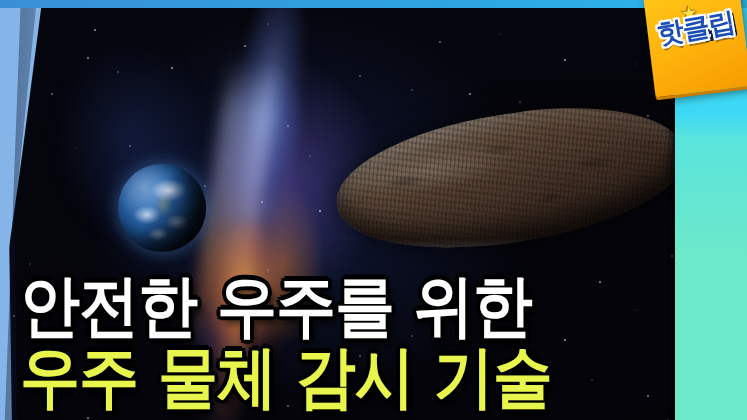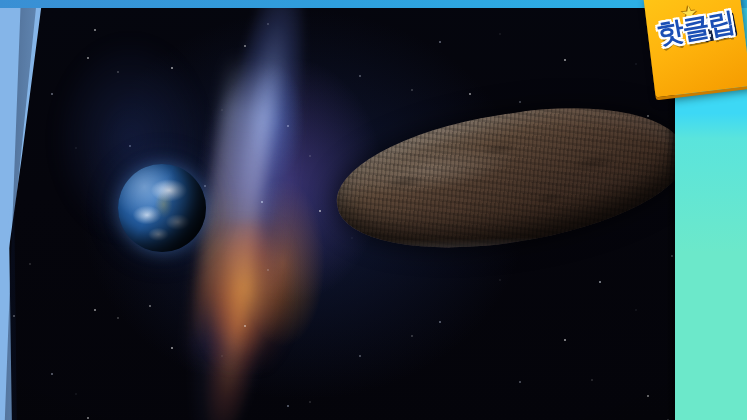--- a/index.html
+++ b/index.html
@@ -429,20 +429,24 @@
     <div class="vignette"></div>
   </div>
 
   <div class="wedge-left"></div>
   <div class="wedge-edge"></div>
 
   <div class="frame-right-shadow"></div>
   <div class="frame-right"></div>
   <div class="frame-top"></div>
 
+  <div class="headline">
+    <span class="line line-1">안전한 우주를 위한</span>
+    <span class="line line-2">우주 물체 감시 기술</span>
+  </div>
 
   <div class="logo">
     <div class="logo-plate"></div>
     <div class="logo-clap"></div>
     <div class="logo-star"></div>
     <div class="logo-text">핫클립</div>
   </div>
 
 </div>
 

